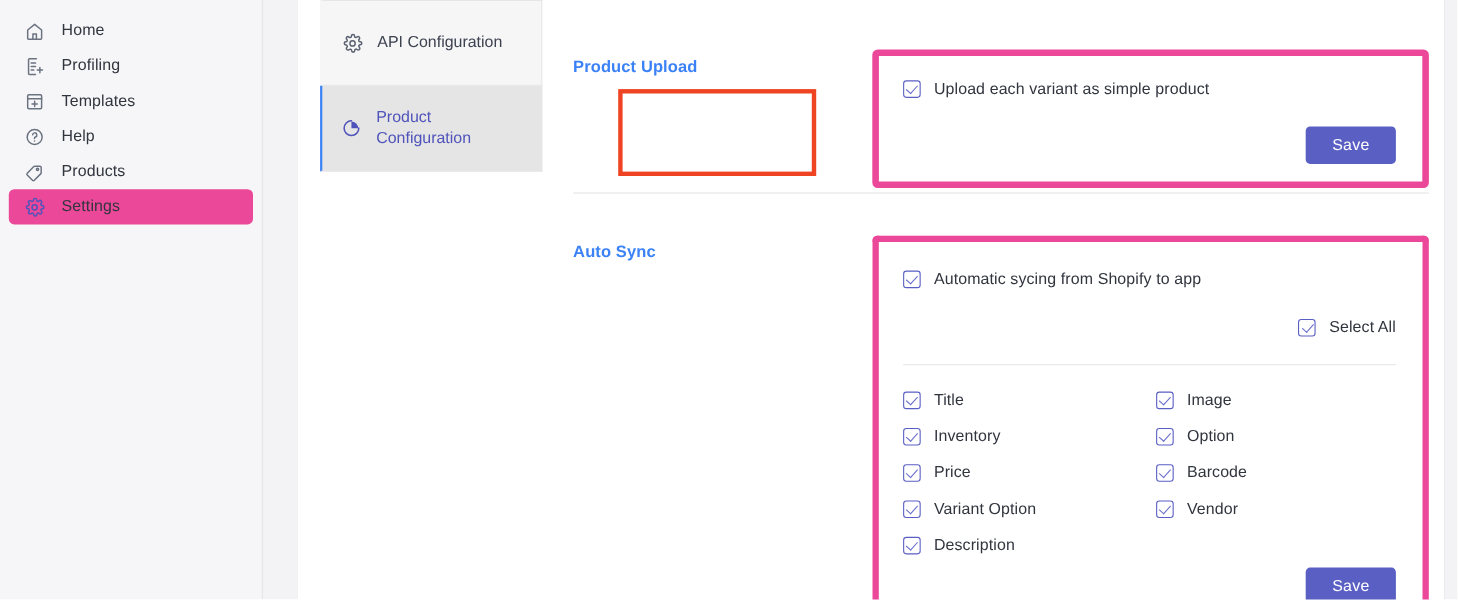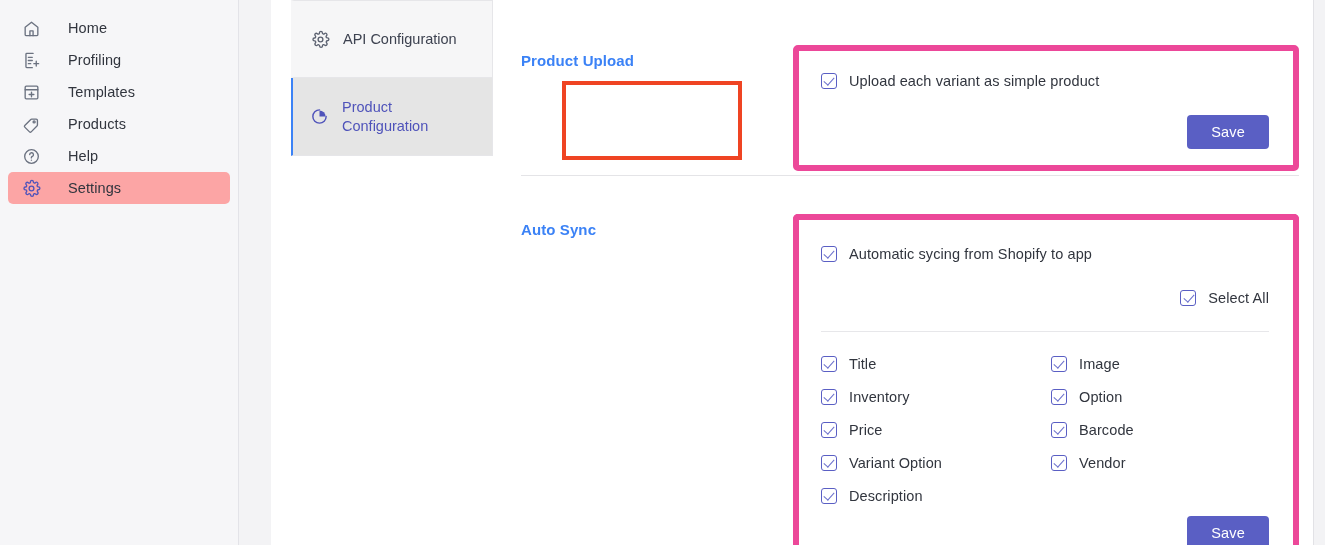--- a/index.html
+++ b/index.html
@@ -17,27 +17,27 @@
     background: #f6f6f8;
     border-right: 1px solid #e3e3e8;
     padding-top: 12px;
     flex: 0 0 239px;
   }
   .nav-item {
     display: flex; align-items: center;
     height: 32px; margin: 0 8px 0 8px;
     padding-left: 12px;
     border-radius: 5px;
-    gap: 26px;
+    gap: 14px;
     cursor: pointer;
   }
   .nav-item + .nav-item { margin-top: 0; }
   .nav-item .ico { width: 22px; height: 22px; display: flex; align-items: center; justify-content: center; color: #6b7280; flex: 0 0 22px; }
   .nav-item .lbl { font-size: 14.5px; color: #31353e; letter-spacing: .1px; }
-  .nav-item.active { background: #fca5a5; }
+  .nav-item.active { background: #ec4899; }
   .nav-item.active .ico { color: #4f53ba; }
   .nav-item.active .lbl { color: #31353e; }
 
   
   .gutter { width: 32px; flex: 0 0 32px; background: #f3f3f5; }
 
   
   .main { flex: 1 1 auto; position: relative; background: #ffffff; height: 545px; }
 
   .tabcol {
@@ -180,36 +180,36 @@
             <path d="M4 8.5h16"></path>
             <path d="M12 11.5v6M9 14.5h6"></path>
         </svg>
       </span>
       <span class="lbl">Templates</span>
     </div>
 
     <div class="nav-item">
       <span class="ico">
         <svg width="19" height="19" viewBox="0 0 24 24" fill="none" stroke="currentColor" stroke-width="1.7" stroke-linecap="round" stroke-linejoin="round">
-          <path d="M3.5 13.2 10.8 5.9a2 2 0 0 1 1.4-.6H18a1.5 1.5 0 0 1 1.5 1.5v5.8a2 2 0 0 1-.6 1.4l-7.3 7.3a1.5 1.5 0 0 1-2.1 0l-6-6a1.5 1.5 0 0 1 0-2.1z"></path>
-          <circle cx="15.3" cy="8.7" r="1.3"></circle>
-        </svg>
-      </span>
-      <span class="lbl">Products</span>
-    </div>
-
-    <div class="nav-item">
-      <span class="ico">
-        <svg width="19" height="19" viewBox="0 0 24 24" fill="none" stroke="currentColor" stroke-width="1.7" stroke-linecap="round" stroke-linejoin="round">
           <circle cx="12" cy="12" r="8.6"></circle>
           <path d="M9.7 9.6a2.4 2.4 0 1 1 3.1 2.4c-.6.2-1 .8-1 1.5v.3"></path>
           <circle cx="11.9" cy="16.6" r=".85" fill="currentColor" stroke="none"></circle>
         </svg>
       </span>
       <span class="lbl">Help</span>
+    </div>
+
+    <div class="nav-item">
+      <span class="ico">
+        <svg width="19" height="19" viewBox="0 0 24 24" fill="none" stroke="currentColor" stroke-width="1.7" stroke-linecap="round" stroke-linejoin="round">
+          <path d="M3.5 13.2 10.8 5.9a2 2 0 0 1 1.4-.6H18a1.5 1.5 0 0 1 1.5 1.5v5.8a2 2 0 0 1-.6 1.4l-7.3 7.3a1.5 1.5 0 0 1-2.1 0l-6-6a1.5 1.5 0 0 1 0-2.1z"></path>
+          <circle cx="15.3" cy="8.7" r="1.3"></circle>
+        </svg>
+      </span>
+      <span class="lbl">Products</span>
     </div>
 
     <div class="nav-item active">
       <span class="ico">
         <svg width="19" height="19" viewBox="0 0 24 24" fill="none" stroke="currentColor" stroke-width="1.7" stroke-linecap="round" stroke-linejoin="round">
           <circle cx="12" cy="12" r="3"></circle>
           <path d="M19.4 14.6a1.5 1.5 0 0 0 .3 1.7l.1.1a1.8 1.8 0 1 1-2.6 2.6l-.1-.1a1.5 1.5 0 0 0-1.7-.3 1.5 1.5 0 0 0-.9 1.4v.2a1.8 1.8 0 0 1-3.6 0v-.1a1.5 1.5 0 0 0-1-1.4 1.5 1.5 0 0 0-1.7.3l-.1.1A1.8 1.8 0 1 1 5.5 16.4l.1-.1a1.5 1.5 0 0 0 .3-1.7 1.5 1.5 0 0 0-1.4-.9h-.2a1.8 1.8 0 0 1 0-3.6h.1a1.5 1.5 0 0 0 1.4-1 1.5 1.5 0 0 0-.3-1.7l-.1-.1A1.8 1.8 0 1 1 7.9 4.7l.1.1a1.5 1.5 0 0 0 1.7.3h.1a1.5 1.5 0 0 0 .9-1.4v-.2a1.8 1.8 0 0 1 3.6 0v.1a1.5 1.5 0 0 0 .9 1.4 1.5 1.5 0 0 0 1.7-.3l.1-.1a1.8 1.8 0 1 1 2.6 2.6l-.1.1a1.5 1.5 0 0 0-.3 1.7v.1a1.5 1.5 0 0 0 1.4.9h.2a1.8 1.8 0 0 1 0 3.6h-.1a1.5 1.5 0 0 0-1.4.9z"></path>
         </svg>
       </span>
       <span class="lbl">Settings</span>

